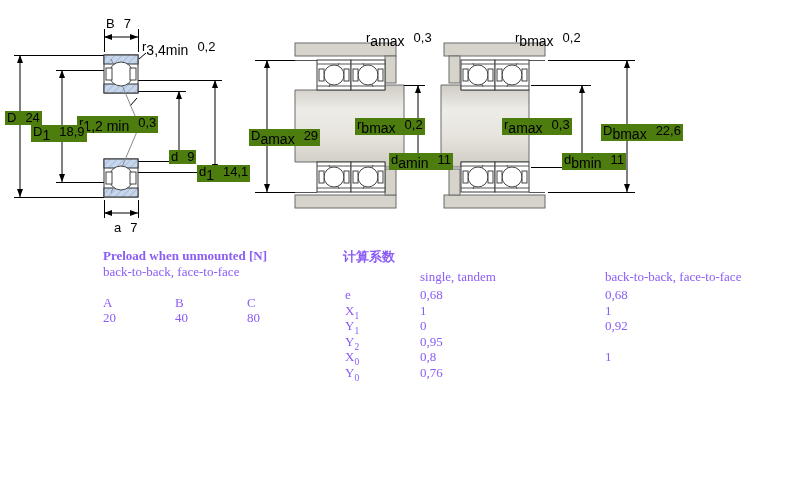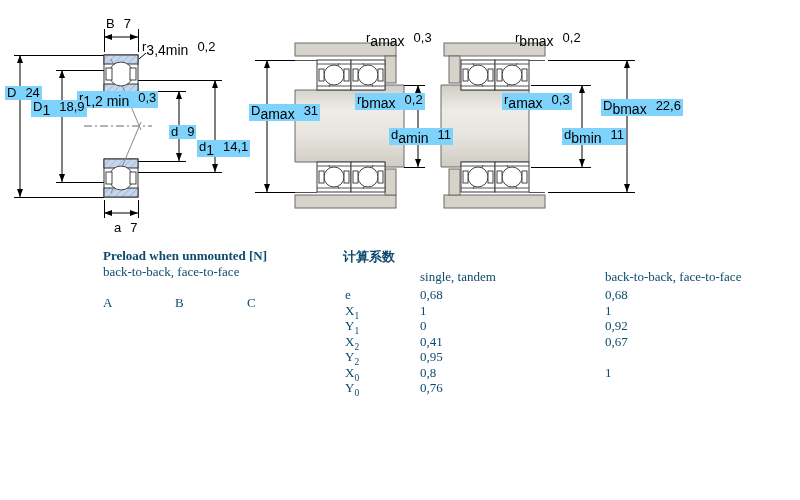--- a/index.html
+++ b/index.html
@@ -1,22 +1,22 @@
 <!DOCTYPE html>
 <html><head>
 <meta charset="utf-8">
 <style>
   html,body{margin:0;padding:0;background:#fff;}
   .canvas{position:relative;width:800px;height:500px;background:#fff;font-family:"Liberation Sans",sans-serif;overflow:hidden;}
   .drawing-layer{position:absolute;left:0;top:0;}
   .lbl{position:absolute;font-size:13px;color:#000;white-space:nowrap;line-height:1.05;}
   .lbl sub{font-size:14px;line-height:1;}
   .lbl .val{margin-left:9px;}
-  .bg{background:#7dd3fc;padding:0 2px;}
-  .tblock{position:absolute;font-family:"Liberation Serif",serif;font-size:13px;color:#0c4a6e;line-height:1.1;white-space:nowrap;}
+  .bg{background:#4d7c0f;padding:0 2px;margin-top:25px;}
+  .tblock{position:absolute;font-family:"Liberation Serif",serif;font-size:13px;color:#8b5cf6;line-height:1.1;white-space:nowrap;}
   .bold{font-weight:bold;}
   .grid3{display:grid;grid-template-columns:72px 72px 72px;}
   .frow{display:grid;grid-template-columns:75px 185px auto;height:15.5px;}
   .frow sub{font-size:9.5px;}
 </style>
 </head>
 <body>
 
 <div class="canvas">
 
@@ -206,35 +206,40 @@
   <span class="lbl" style="left:142px;top:40px"><span>r</span><sub>3,4min</sub><span class="val">0,2</span></span>
   <span class="lbl bg" style="left:5px;top:86px"><span>D</span><span class="val">24</span></span>
   <span class="lbl bg" style="left:77px;top:91px"><span>r</span><sub>1,2 min</sub><span class="val">0,3</span></span>
   <span class="lbl bg" style="left:31px;top:100px"><span>D</span><sub>1</sub><span class="val">18,9</span></span>
   <span class="lbl bg" style="left:169px;top:125px"><span>d</span><span class="val">9</span></span>
   <span class="lbl bg" style="left:197px;top:140px"><span>d</span><sub>1</sub><span class="val">14,1</span></span>
   <span class="lbl" style="left:114px;top:221px"><span>a</span><span class="val">7</span></span>
 
   <span class="lbl" style="left:366px;top:31px"><span>r</span><sub>amax</sub><span class="val">0,3</span></span>
   <span class="lbl bg" style="left:355px;top:93px"><span>r</span><sub>bmax</sub><span class="val">0,2</span></span>
-  <span class="lbl bg" style="left:249px;top:104px"><span>D</span><sub>amax</sub><span class="val">31</span></span>
+  <span class="lbl bg" style="left:249px;top:104px"><span>D</span><sub>amax</sub><span class="val">29</span></span>
   <span class="lbl bg" style="left:389px;top:128px"><span>d</span><sub>amin</sub><span class="val">11</span></span>
 
   <span class="lbl" style="left:515px;top:31px"><span>r</span><sub>bmax</sub><span class="val">0,2</span></span>
   <span class="lbl bg" style="left:502px;top:93px"><span>r</span><sub>amax</sub><span class="val">0,3</span></span>
   <span class="lbl bg" style="left:601px;top:99px"><span>D</span><sub>bmax</sub><span class="val">22,6</span></span>
   <span class="lbl bg" style="left:562px;top:128px"><span>d</span><sub>bmin</sub><span class="val">11</span></span>
 
   <div class="tblock bold" style="left:103px;top:249px">Preload when unmounted [N]</div>
   <div class="tblock" style="left:103px;top:265px">back-to-back, face-to-face</div>
   <div class="tblock grid3" style="left:103px;top:296px">
     <span>A</span>
     <span>B</span>
     <span>C</span>
   </div>
+  <div class="tblock grid3" style="left:103px;top:311px">
+    <span>20</span>
+    <span>40</span>
+    <span>80</span>
+  </div>
 
   <div class="tblock bold" style="left:343px;top:250px">计算系数</div>
   <div class="tblock" style="left:420px;top:270px">single, tandem</div>
   <div class="tblock" style="left:605px;top:270px">back-to-back, face-to-face</div>
   <div class="tblock" style="left:345px;top:288px">
     <div class="frow">
         <span><span>e</span><sub></sub></span>
         <span>0,68</span>
         <span>0,68</span>
       </div>
@@ -242,25 +247,20 @@
         <span><span>X</span><sub>1</sub></span>
         <span>1</span>
         <span>1</span>
       </div>
     <div class="frow">
         <span><span>Y</span><sub>1</sub></span>
         <span>0</span>
         <span>0,92</span>
       </div>
     <div class="frow">
-        <span><span>X</span><sub>2</sub></span>
-        <span>0,41</span>
-        <span>0,67</span>
-      </div>
-    <div class="frow">
         <span><span>Y</span><sub>2</sub></span>
         <span>0,95</span>
       </div>
     <div class="frow">
         <span><span>X</span><sub>0</sub></span>
         <span>0,8</span>
         <span>1</span>
       </div>
     <div class="frow">
         <span><span>Y</span><sub>0</sub></span>

